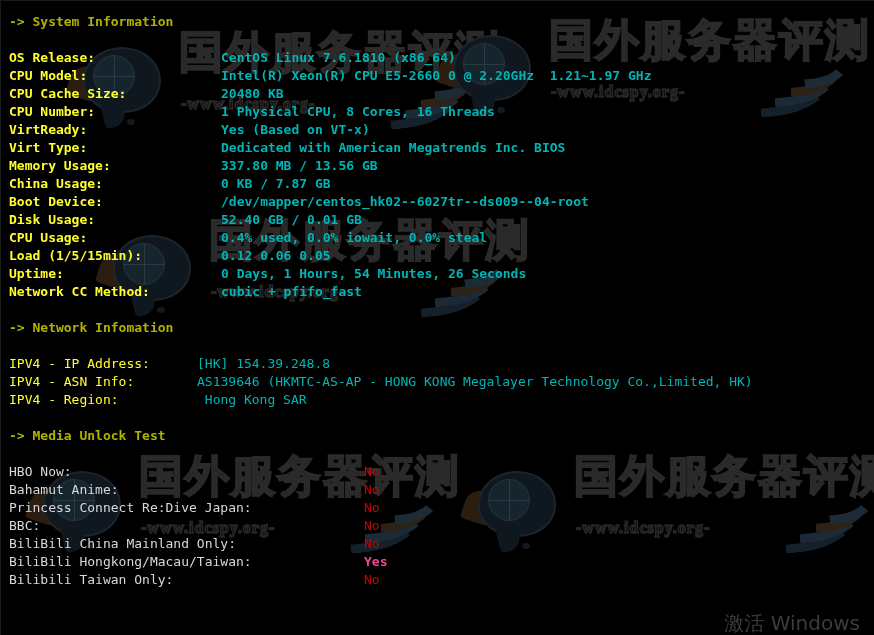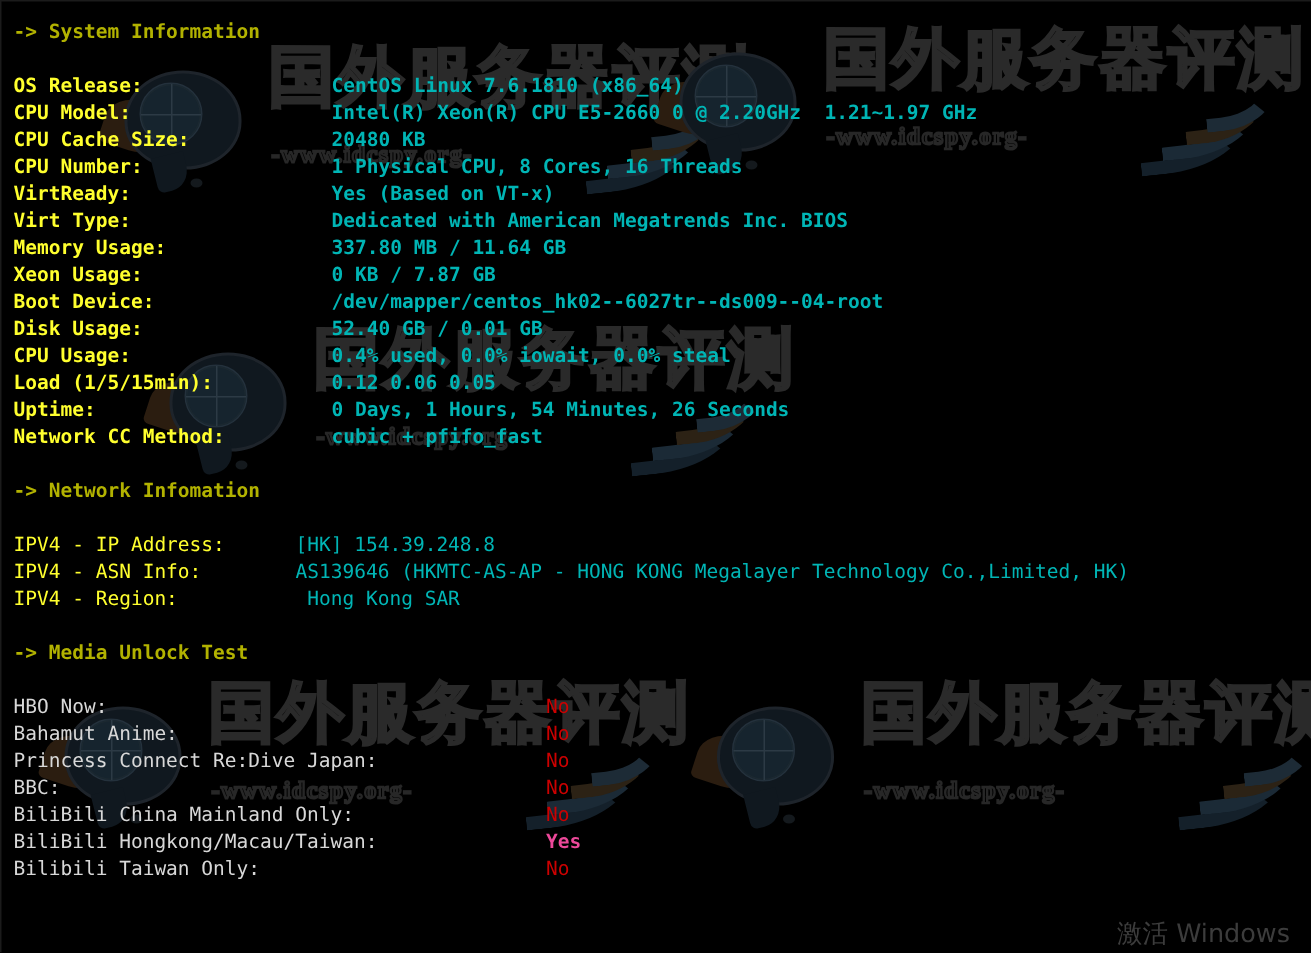--- a/index.html
+++ b/index.html
@@ -203,21 +203,21 @@
   .activate {
     position: absolute;
     right: 14px;
     bottom: 2px;
     z-index: 3;
     text-align: left;
     color: #3c3c3c;
     font-family: "DejaVu Sans", "Liberation Sans", sans-serif;
     pointer-events: none;
   }
-  .activate .a1 { font-size: 17px; line-height: 20px; }
+  .activate .a1 { font-size: 20px; line-height: 20px; }
 </style>
 </head>
 <body>
 
 <div id="terminal">
 
   <div class="wm-layer">
     <div class="wm" style="left:60px;  top:38px;">
       <div class="wm-mark">
         <div class="leaf"></div>
@@ -308,22 +308,22 @@
 
     <div class="row section-title">-&gt; System Information</div>
     <div class="row blank"></div>
     <div id="system-rows">
         <div class="row"><span class="label ">OS Release:</span><span class="value">CentOS Linux 7.6.1810 (x86_64)</span></div>
         <div class="row"><span class="label ">CPU Model:</span><span class="value">Intel(R) Xeon(R) CPU E5-2660 0 @ 2.20GHz  1.21~1.97 GHz</span></div>
         <div class="row"><span class="label ">CPU Cache Size:</span><span class="value">20480 KB</span></div>
         <div class="row"><span class="label ">CPU Number:</span><span class="value">1 Physical CPU, 8 Cores, 16 Threads</span></div>
         <div class="row"><span class="label ">VirtReady:</span><span class="value">Yes (Based on VT-x)</span></div>
         <div class="row"><span class="label ">Virt Type:</span><span class="value">Dedicated with American Megatrends Inc. BIOS</span></div>
-        <div class="row"><span class="label ">Memory Usage:</span><span class="value">337.80 MB / 11.64 GB</span></div>
-        <div class="row"><span class="label ">Xeon Usage:</span><span class="value">0 KB / 7.87 GB</span></div>
+        <div class="row"><span class="label ">Memory Usage:</span><span class="value">337.80 MB / 13.56 GB</span></div>
+        <div class="row"><span class="label ">China Usage:</span><span class="value">0 KB / 7.87 GB</span></div>
         <div class="row"><span class="label ">Boot Device:</span><span class="value">/dev/mapper/centos_hk02--6027tr--ds009--04-root</span></div>
         <div class="row"><span class="label ">Disk Usage:</span><span class="value">52.40 GB / 0.01 GB</span></div>
         <div class="row"><span class="label ">CPU Usage:</span><span class="value">0.4% used, 0.0% iowait, 0.0% steal</span></div>
         <div class="row"><span class="label ">Load (1/5/15min):</span><span class="value">0.12 0.06 0.05</span></div>
         <div class="row"><span class="label ">Uptime:</span><span class="value">0 Days, 1 Hours, 54 Minutes, 26 Seconds</span></div>
         <div class="row"><span class="label ">Network CC Method:</span><span class="value">cubic + pfifo_fast</span></div>
       </div>
 
     <div class="row blank"></div>
 

